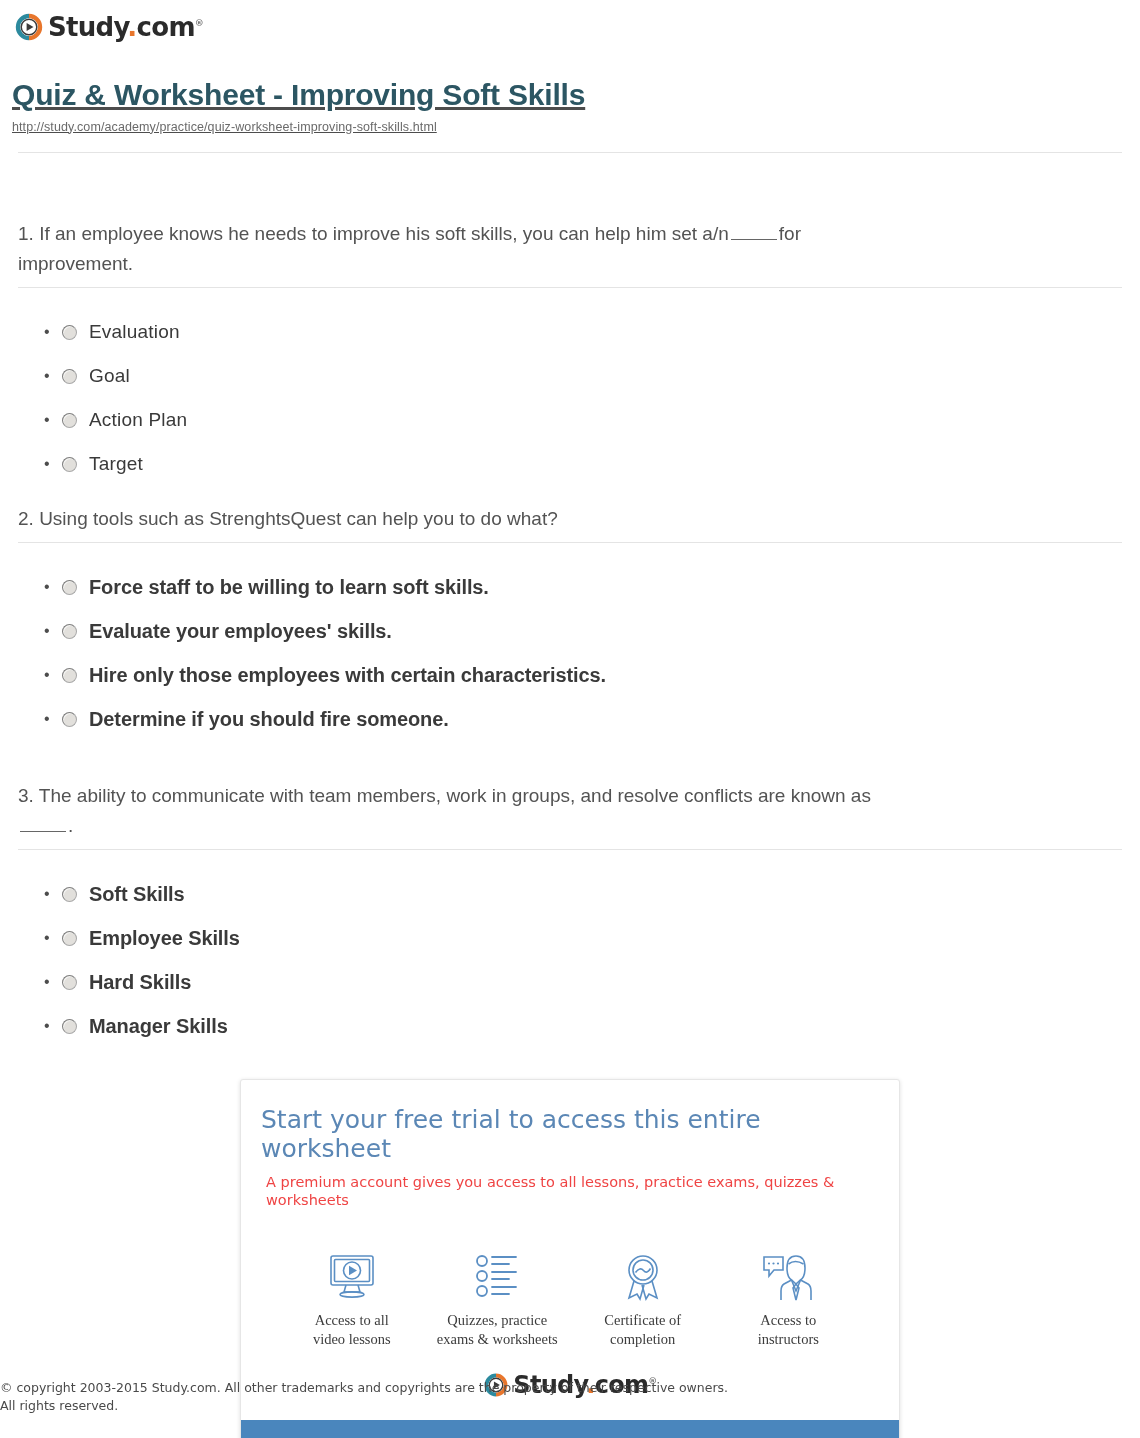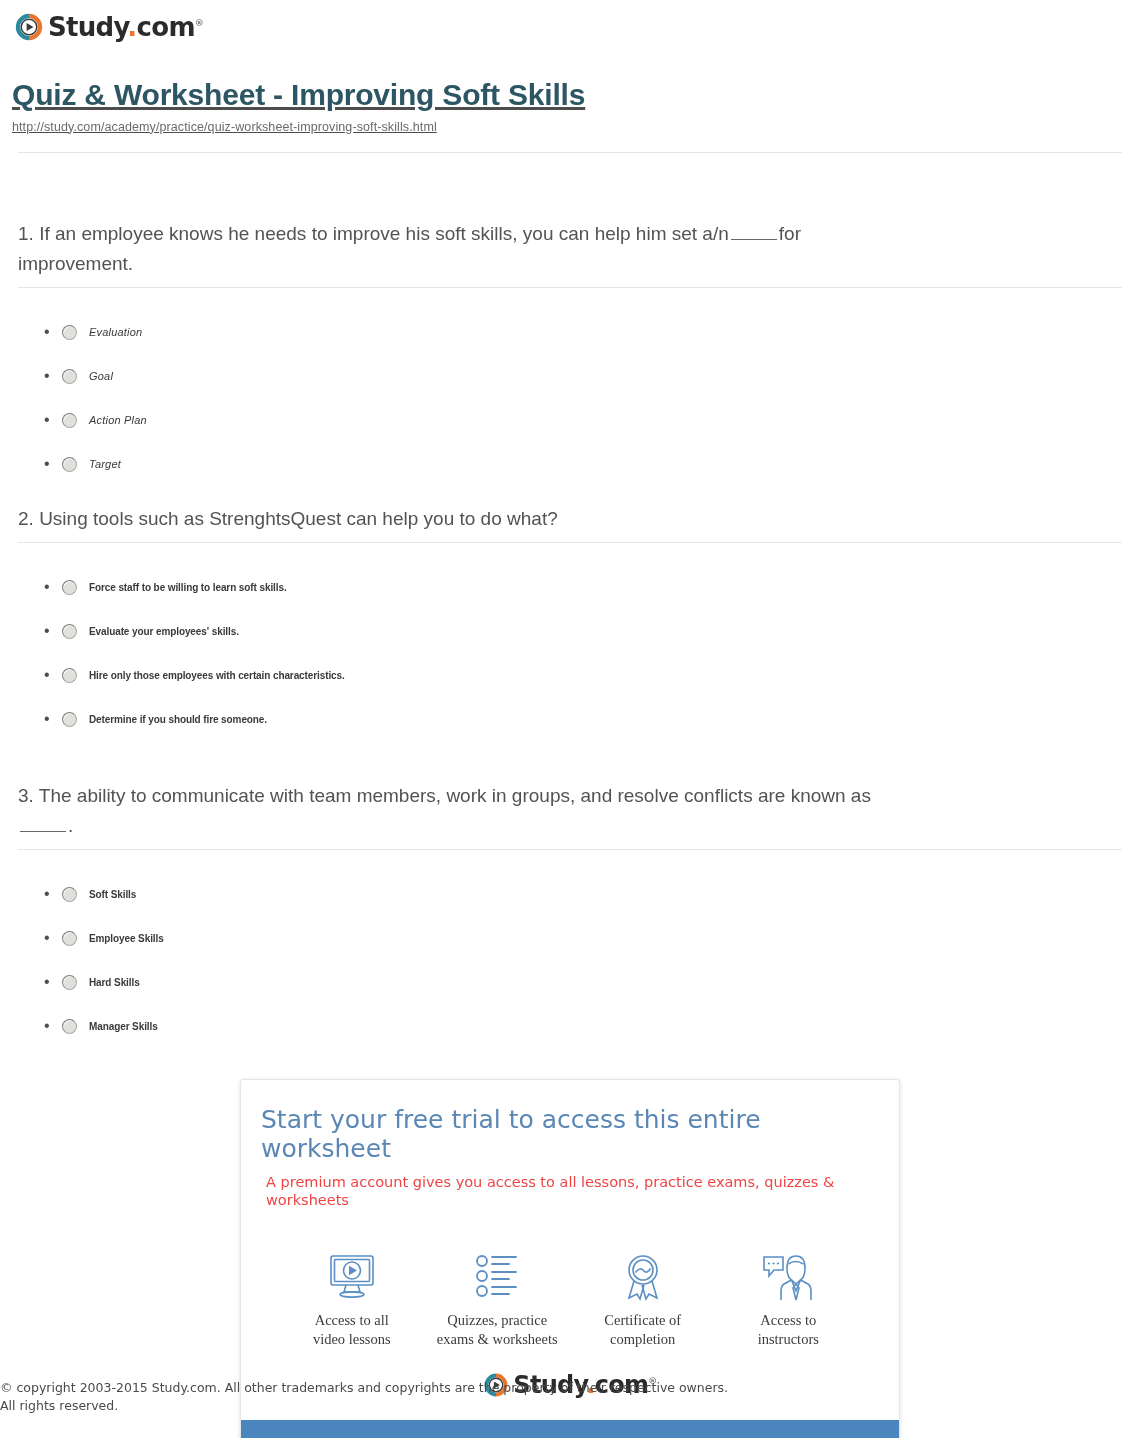--- a/index.html
+++ b/index.html
@@ -140,27 +140,26 @@
     margin: 0 12px 0 4px;
   }
   .option-label {
     font-size: 15px;
     color: #3a3a3a;
     font-family: "Liberation Sans", sans-serif;
     white-space: nowrap;
   }
   .style-plain .option-label {
     font-weight: 400;
-    font-size: 11px;
+    font-size: 19px;
     letter-spacing: 0.2px;
-    font-style: italic;
   }
   .style-bold .option-label {
     font-weight: bold;
-    font-size: 10px;
+    font-size: 20px;
     letter-spacing: -0.1px;
   }
 
   
   .promo-card {
     position: absolute;
     left: 240px;
     top: 1079px;
     width: 658px;
     background: #ffffff;

